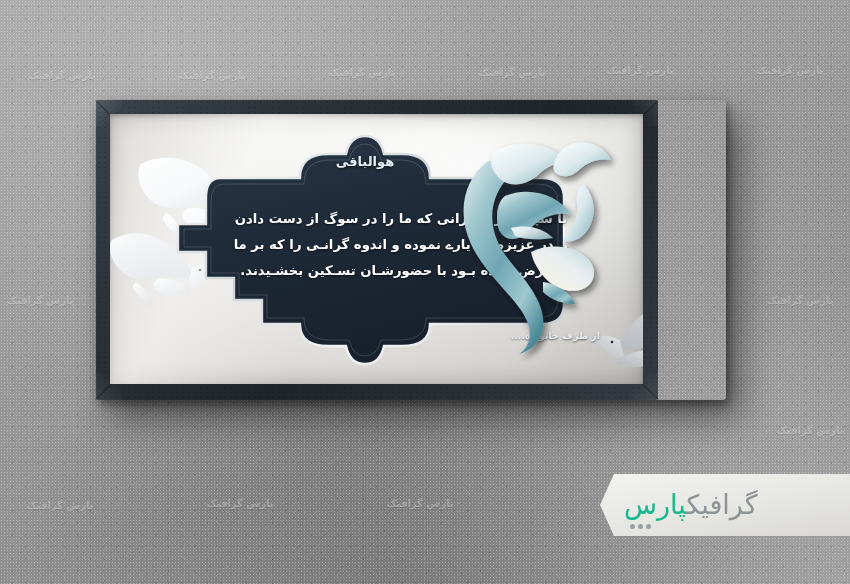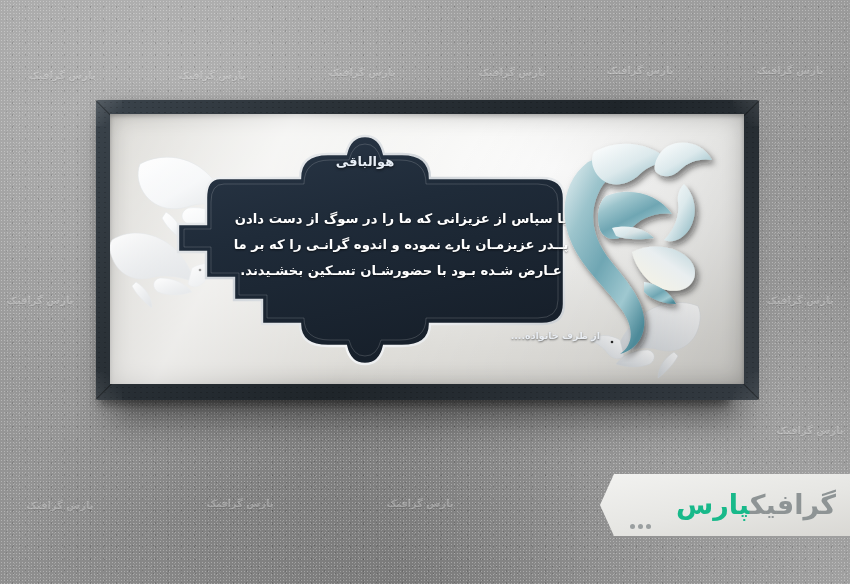--- a/index.html
+++ b/index.html
@@ -50,21 +50,21 @@
     transform:translate(-50%,-50%);
   }
 
   
   .frame-shadow{
     position:absolute;left:96px;top:100px;width:630px;height:300px;
     border-radius:3px;
     box-shadow:14px 18px 34px rgba(0,0,0,.45), 3px 5px 10px rgba(0,0,0,.4);
   }
   .frame{
-    position:absolute;left:96px;top:100px;width:663px;height:300px;
+    position:absolute;left:96px;top:100px;width:562px;height:300px;
     background:linear-gradient(135deg,#3b444c 0%,#2b3238 25%,#1f252a 55%,#343b42 100%);
     padding:14px 15px 16px 14px;box-sizing:border-box;
     border-radius:2px;
   }
   
   .miter{position:absolute;background:rgba(255,255,255,.08);}
   .m1{left:0;top:0;width:26px;height:26px;
       background:linear-gradient(135deg,rgba(255,255,255,.14),rgba(255,255,255,0) 70%);}
   .m2{right:0;top:0;width:26px;height:26px;
       background:linear-gradient(225deg,rgba(255,255,255,.10),rgba(255,255,255,0) 70%);}
@@ -147,22 +147,22 @@
   .ribbon-grain{
     position:absolute;inset:0;opacity:.35;
     clip-path:polygon(14px 0, 250px 0, 250px 62px, 14px 62px, 0 31px);
     background-image:
       radial-gradient(rgba(0,0,0,.35) .5px,transparent .6px),
       radial-gradient(rgba(255,255,255,.6) .5px,transparent .6px);
     background-size:4px 4px,6px 6px;
   }
   .logo-text{
     position:absolute;left:24px;top:10px;right:14px;
-    direction:rtl;text-align:right;
-    font-size:27px;font-weight:700;line-height:42px;
+    direction:rtl;text-align:left;
+    font-size:27px;font-weight:400;line-height:42px;
     letter-spacing:-1px;
   }
   .logo-pars{color:#18b98a;}
   .logo-graphic{color:#8e9495;}
   .logo-dots{
     position:absolute;bottom:7px;left:30px;
     display:flex;gap:3px;
   }
   .logo-dots i{display:block;width:5px;height:5px;border-radius:50%;background:#9a9fa0;}
 </style>

